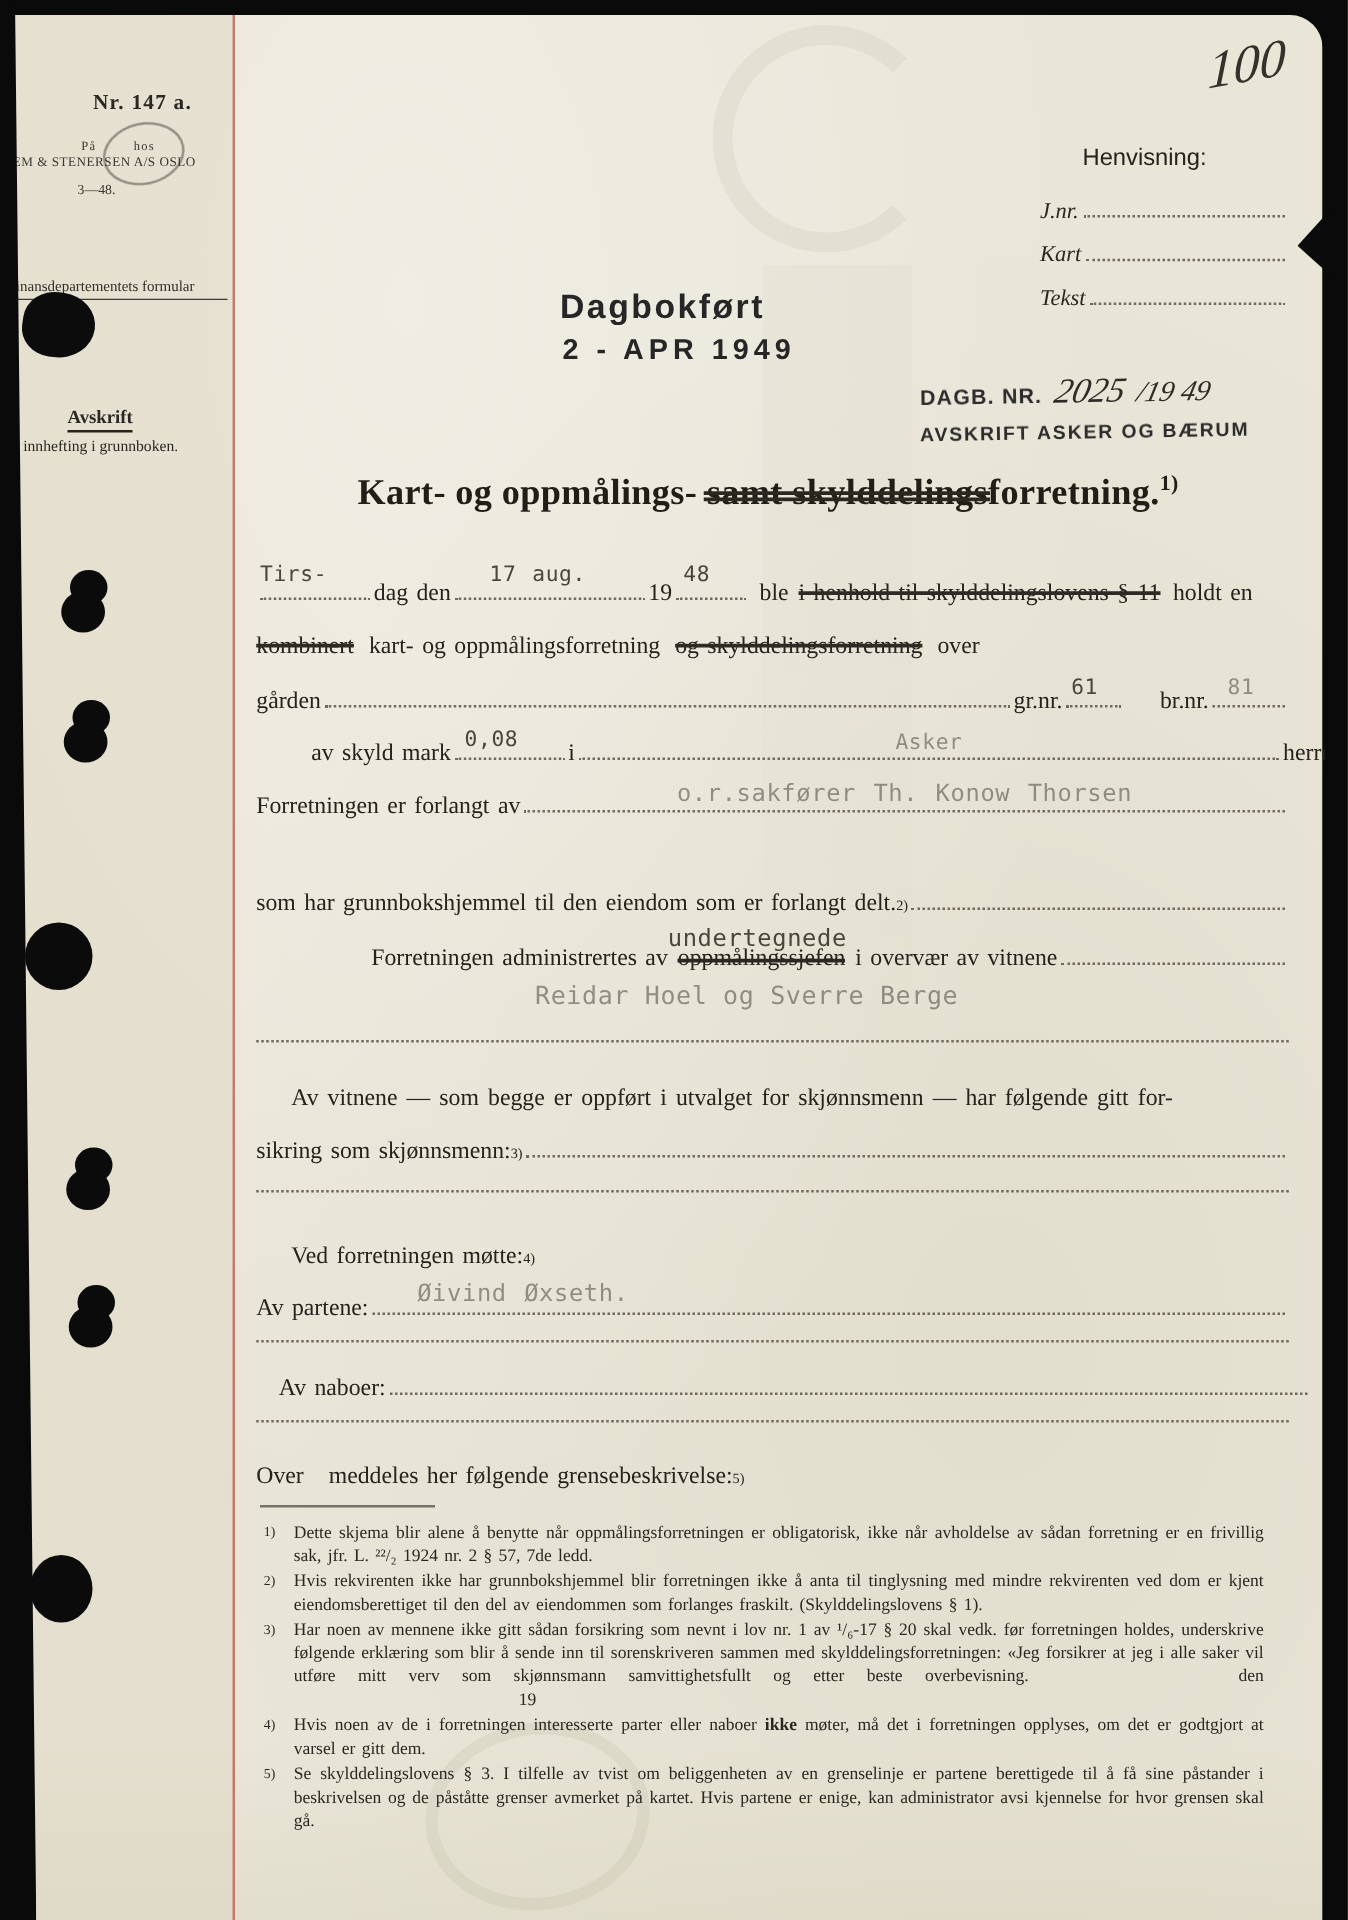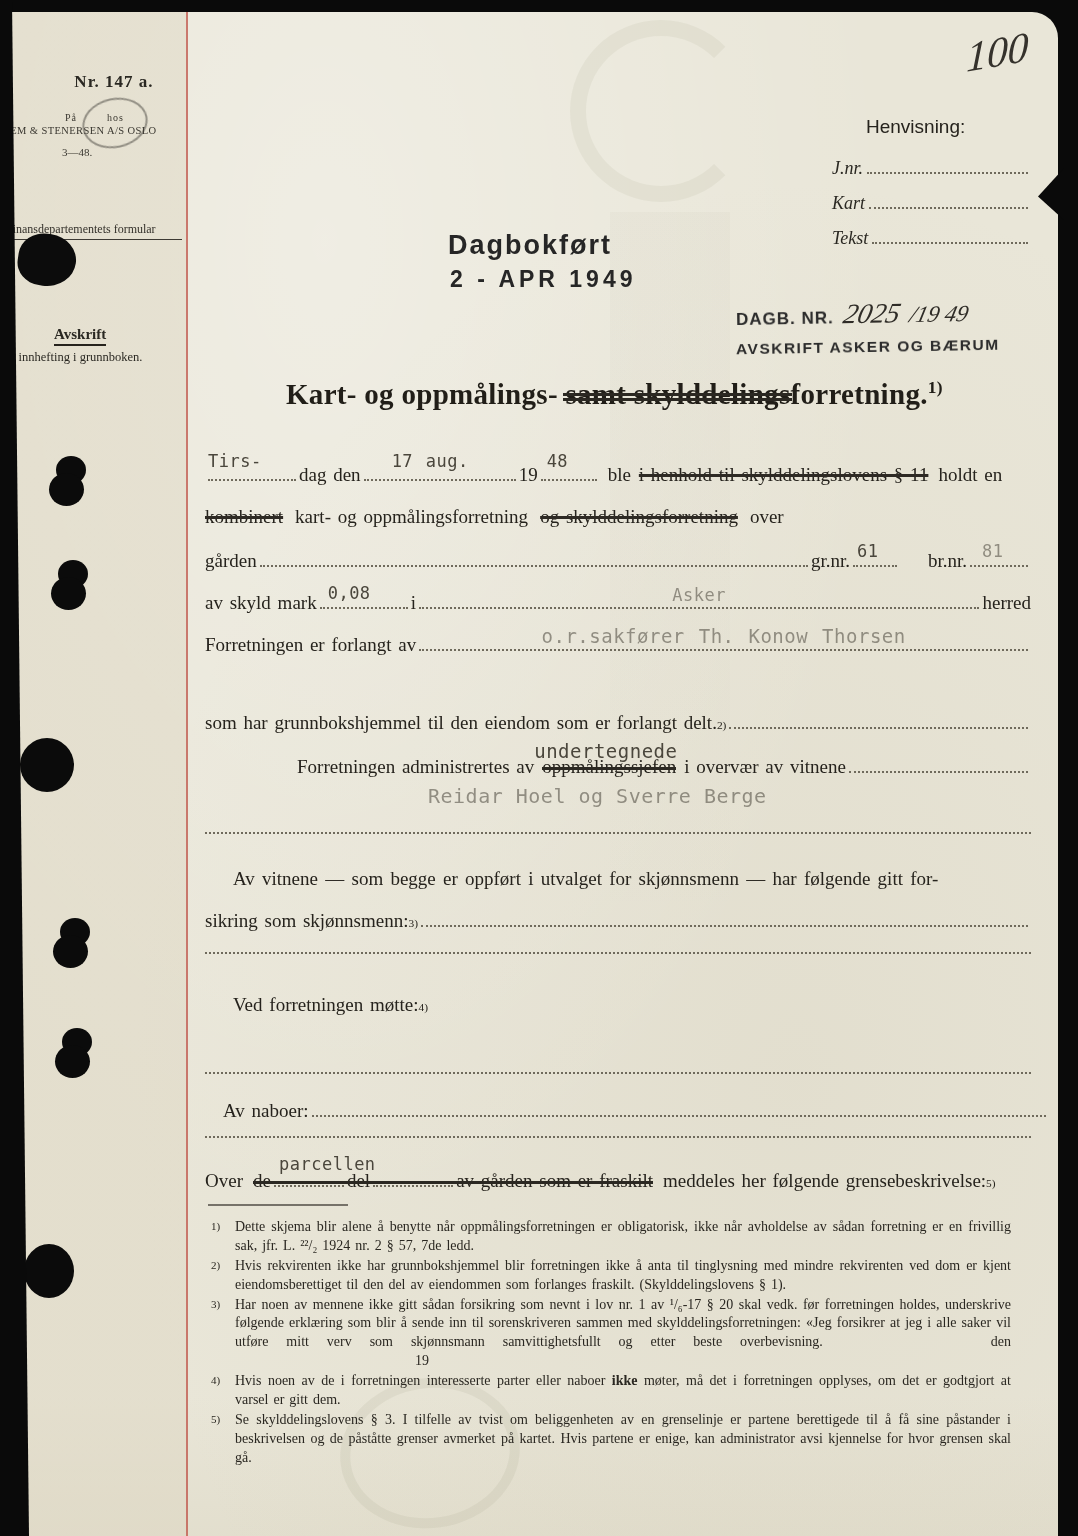--- a/index.html
+++ b/index.html
@@ -177,21 +177,21 @@
       <span>gr.nr.</span>
       <span class="rel" style="width:44px;">
           <span class="typed above" style="left:4px;bottom:4px;">61</span>
         </span>
       <span style="margin-left:28px;">br.nr.</span>
       <span class="rel" style="width:58px;">
           <span class="typed above typed-faded" style="left:12px;bottom:4px;">81</span>
         </span>
     </div>
 
-    <div class="line" style="top:580px;">
+    <div class="line" style="top:580px;margin-left:44px;">
       <span>av skyld mark</span>
       <span class="rel" style="width:88px;">
           <span class="typed above" style="left:8px;bottom:4px;">0,08</span>
         </span>
       <span>i</span>
       <span class="fill">
           <span class="typed above typed-faded" style="left:50%;transform:translateX(-50%);bottom:2px;">Asker</span>
         </span>
       <span>herred</span>
     </div>
@@ -230,40 +230,38 @@
       <span class="fill"></span>
     </div>
 
     <div class="dotline" style="top:940px;"></div>
 
     <div class="line" style="top:982px;padding-left:28px;width:798px;">
       <span>Ved forretningen møtte:</span>
         <sup>4)</sup>
     </div>
 
+    <div class="line" style="top:1024px;">
+      <span>Av partene:</span>
+      <span class="fill">
+          <span class="typed above typed-faded" style="left:36px;bottom:4px;font-size:19px;">Øivind Øxseth.</span>
+        </span>
+    </div>
 
     <div class="dotline" style="top:1060px;"></div>
 
     <div class="line" style="top:1088px;margin-left:18px;">
       <span>Av naboer:</span>
       <span class="fill"></span>
     </div>
 
     <div class="dotline" style="top:1124px;"></div>
 
     <div class="line" style="top:1158px;">
       <span style="margin-right:10px;">Over</span>
-      <span class="strikegroup">
-        <span>de</span>
-        <span class="rel" style="width:70px;"></span>
-        <span>del</span>
-        <span class="rel" style="width:80px;"></span>
-        <span>av gården som er fraskilt</span>
-        <span class="typed above" style="left:26px;bottom:18px;">parcellen</span>
-      </span>
       <span style="margin-left:10px;">meddeles her følgende grensebeskrivelse:</span>
         <sup>5)</sup>
     </div>
 
     <div class="fnsep"></div>
     <div class="footnotes">
       <div class="fn">
         <span class="ref">1)</span>
         <span>Dette skjema blir alene å benytte når oppmålingsforretningen er obligatorisk, ikke når avholdelse av sådan forretning er en frivillig sak, jfr. L. ²²/₂ 1924 nr. 2 § 57, 7de ledd.</span>
       </div>

